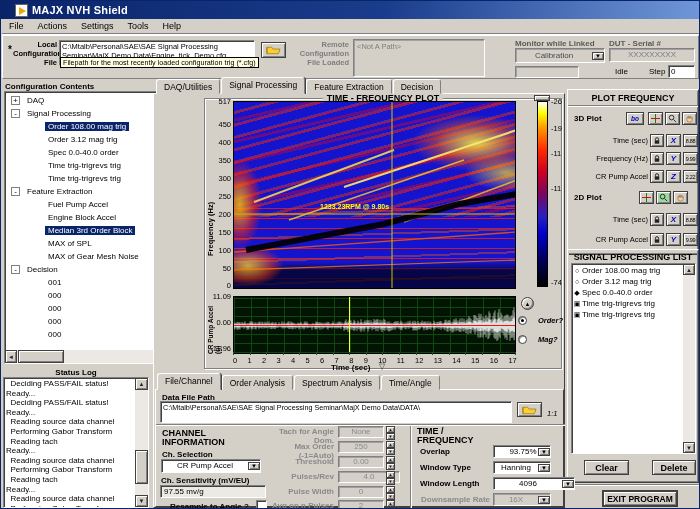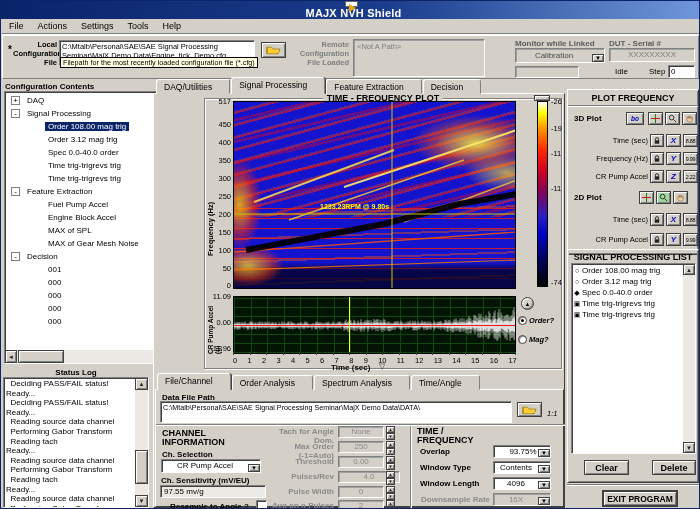--- a/index.html
+++ b/index.html
@@ -4,33 +4,33 @@
 <style>
   html,body{margin:0;padding:0;background:#3a6ea5;}
   *{box-sizing:border-box;font-family:"Liberation Sans",sans-serif;}
   #win{position:relative;width:700px;height:509px;background:#d4d0c8;border:1px solid #0a246a;overflow:hidden;}
   .abs{position:absolute;}
   .raised{border:1px solid;border-color:#ffffff #808080 #808080 #ffffff;}
   .raised2{border:1px solid;border-color:#ffffff #404040 #404040 #ffffff;box-shadow:inset 1px 1px 0 #d4d0c8, inset -1px -1px 0 #808080;}
   .field{background:#ffffff;border:1px solid;border-color:#808080 #ffffff #ffffff #808080;box-shadow:inset 1px 1px 0 #404040;}
   .dfield{background:#d4d0c8;border:1px solid;border-color:#808080 #ffffff #ffffff #808080;box-shadow:inset 1px 1px 0 #a0a0a0;}
   .btn{background:#d4d0c8;border:1px solid #404040;box-shadow:inset 1px 1px 0 #ffffff, inset -1px -1px 0 #808080;display:flex;align-items:center;justify-content:center;cursor:default;}
-  .titlebar{left:0;top:0;width:100%;height:18px;background:linear-gradient(90deg,#0a246a,#1a3c8c 55%,#6f96d8);display:flex;align-items:center;padding-left:3px;flex-direction:column;}
+  .titlebar{left:0;top:0;width:100%;height:18px;background:linear-gradient(90deg,#0a246a,#1a3c8c 55%,#6f96d8);display:flex;align-items:center;padding-left:14px;}
   .titlebar .ttl{color:#fff;font-size:11px;font-weight:bold;margin-left:4px;letter-spacing:.2px;}
   .appicon{width:13px;height:13px;background:#fff;border:1px solid #666;position:relative;}
   .appicon:before{content:"";position:absolute;left:3px;top:2px;border-left:7px solid #e8a80c;border-top:4px solid transparent;border-bottom:4px solid transparent;}
   .menubar{left:1px;top:18px;width:697px;height:15px;display:flex;align-items:center;font-size:9px;border-bottom:1px solid #808080;box-shadow:0 1px 0 #fff;}
   .menubar span{padding:1px 7px;}
   .smallb{font-size:7.5px;font-weight:bold;line-height:9px;}
   .gray{color:#7e7e7e;}
   .ticktext{font-size:7.5px;color:#000;}
   .rot{writing-mode:vertical-rl;transform:rotate(180deg);font-weight:bold;}
   
   .tabrow{display:flex;align-items:flex-end;height:16px;}
-  .tab{font-size:8.5px;padding:2px 17px 1px 7px;background:#d4d0c8;border:1px solid;border-color:#ffffff #808080 #d4d0c8 #ffffff;border-radius:3px 3px 0 0;margin-right:1px;position:relative;}
+  .tab{font-size:8.5px;padding:2px 7px 1px 7px;background:#d4d0c8;border:1px solid;border-color:#ffffff #808080 #d4d0c8 #ffffff;border-radius:3px 3px 0 0;margin-right:1px;position:relative;}
   .tab.active{padding-bottom:3px;z-index:5;border-bottom-color:#d4d0c8;box-shadow:1px 0 0 #404040;}
   .panelborder{background:#d4d0c8;border:1px solid;border-color:#ffffff #404040 #404040 #ffffff;}
   
   .trow{height:13px;display:flex;align-items:center;font-size:8px;white-space:nowrap;}
   .exp{width:9px;height:9px;border:1px solid #808080;background:#fff;font-size:8px;line-height:7px;text-align:center;margin:0 4px 0 6px;flex:0 0 auto;}
   .tlabel{padding:0 3px;}
   .trow.child .tlabel{margin-left:40px;}
   .trow.parent .tlabel{font-weight:normal;}
   .trow .sel{background:#0a246a;color:#fff;}
   .logline{font-size:8px;line-height:9.6px;white-space:pre;}
@@ -60,34 +60,34 @@
   .cbar{left:536px;top:100px;width:11px;height:186px;border:1px solid #000;background:linear-gradient(180deg,#ffffff 0%,#ffff00 6%,#ff9900 14%,#ff2a00 26%,#cc0022 38%,#7a0560 50%,#2a20c0 62%,#0000c8 72%,#000060 85%,#000000 100%);}
   
   .wave{left:232px;top:295px;width:283px;height:58px;background:#041404;border:1px solid #000;overflow:hidden;
      background-image:repeating-linear-gradient(90deg,#0b4a0b 0 1px,transparent 1px 16.6px),repeating-linear-gradient(0deg,#0b4a0b 0 1px,transparent 1px 9px);}
   .redline{position:absolute;left:0;top:28px;width:100%;height:1px;background:#ff1010;}
   .ycursor{position:absolute;left:115px;top:0;width:1px;height:100%;background:#ffff30;}
   .xticks{left:232px;top:355px;width:284px;display:flex;justify-content:space-between;font-size:7.5px;}
   .tickstrip{left:232px;top:351px;width:284px;height:3px;background:repeating-linear-gradient(90deg,#404040 0 1px,transparent 1px 16.6px);}
   .radio{width:9px;height:9px;border-radius:50%;background:#fff;border:1px solid #404040;box-shadow:inset 1px 1px 0 #9a9a9a;position:relative;flex:0 0 auto;}
   .radio.on:before{content:"";position:absolute;left:2px;top:2px;width:3px;height:3px;border-radius:50%;background:#000;}
-  .rlabel{font-size:7.5px;font-weight:bold;font-style:italic;margin-left:2px;}
+  .rlabel{font-size:7.5px;font-weight:bold;font-style:italic;margin-left:11px;}
   
   .ptitle{font-weight:bold;font-size:9px;text-align:center;}
   .pcrow{position:absolute;height:13px;display:flex;align-items:center;}
   .pclabel{font-size:7.5px;text-align:right;}
   .tinybtn{width:15px;height:13px;font-size:6px;}
   .autotxt{font-size:5.5px;letter-spacing:-.3px;}
   .bluelet{color:#0000bb;font-weight:bold;font-size:8px;font-style:italic;}
   .lditem{font-size:8px;line-height:11px;display:flex;align-items:center;white-space:nowrap;}
   .lditem .g{width:10px;text-align:center;font-size:7px;flex:0 0 auto;}
   
   .dimlabel{color:#8a8a8a;font-weight:bold;font-size:8px;text-align:right;}
   .blabel{color:#000;font-weight:bold;font-size:8px;text-align:left;}
-  .ring{display:flex;align-items:flex-end;}
+  .ring{display:flex;align-items:center;}
   .ring .val{flex:1;text-align:center;font-size:8px;line-height:12px;overflow:hidden;white-space:nowrap;}
   .darr{width:12px;font-size:6px;}
   .spin{width:9px;display:flex;flex-direction:column;}
   .spin .sbb{flex:1;font-size:4.5px;}
   .tooltip{background:#ffffe1;border:1px solid #000;font-size:7.2px;line-height:9px;padding:0 2px;white-space:nowrap;z-index:30;}
   .hdr9{font-weight:bold;font-size:9px;line-height:9px;}
   svg{display:block;}
 </style>
 </head>
 <body>
@@ -111,21 +111,21 @@
     <span class="abs" style="left:5px;top:8px;font-size:10px;font-weight:bold;">*</span>
     <div class="abs smallb" style="left:10px;top:4px;width:44px;text-align:right;">
       <div>Local</div>
       <div>Configuration</div>
       <div>File</div>
     </div>
     <div class="abs field" style="left:56px;top:4px;width:196px;height:26px;font-size:7.5px;line-height:9px;padding:1px 2px;white-space:nowrap;overflow:hidden;">
       <div>C:\Mtalb\Personal\SAE\SAE Signal Processing</div>
       <div>Seminar\MajX Demo Data\Engine_tick_Demo.cfg</div>
     </div>
-    <div class="abs tooltip" style="left:57px;top:21px;">Filepath for the most recently loaded configuration file (*.cfg)</div>
+    <div class="abs tooltip" style="left:57px;top:21px;">Filepath for the most recently loaded configuration trig (*.cfg)</div>
     <div class="abs btn" style="left:258px;top:6px;width:25px;height:16px;">
       <svg width="15" height="10" viewBox="0 0 16 10">
           <path d="M1 2 h5 l1.5 2 H15 L13 9 H1z" fill="#ffcc33" stroke="#8a6d00" stroke-width="0.7"></path>
           <path d="M1 2 v7" stroke="#8a6d00" stroke-width="0.7"></path>
         </svg>
     </div>
     <div class="abs smallb gray" style="left:288px;top:4px;width:58px;text-align:right;">
       <div>Remote</div>
       <div>Configuration</div>
       <div>File Loaded</div>
@@ -178,20 +178,23 @@
         </div>
       <div class="trow parent">
           <span class="exp">-</span>
           <span class="tlabel">Feature Extraction</span>
         </div>
       <div class="trow child">
           <span class="tlabel">Fuel Pump Accel</span>
         </div>
       <div class="trow child">
           <span class="tlabel">Engine Block Accel</span>
+        </div>
+      <div class="trow child">
+          <span class="tlabel sel">Median 3rd Order Block</span>
         </div>
       <div class="trow child">
           <span class="tlabel">MAX of SPL</span>
         </div>
       <div class="trow child">
           <span class="tlabel">MAX of Gear Mesh Noise</span>
         </div>
       <div class="trow parent">
           <span class="exp">-</span>
           <span class="tlabel">Decision</span>
@@ -601,26 +604,26 @@
     </div>
 
     <div class="abs blabel" style="left:264px;top:57px;width:70px;">Overlap</div>
     <div class="abs ring field" style="left:337px;top:55px;width:58px;height:13px;padding-left:14px;">
         <span class="val" style="line-height:11px;">93.75%</span>
         <span class="btn darr">▼</span>
       </div>
 
     <div class="abs blabel" style="left:264px;top:73px;width:70px;">Window Type</div>
     <div class="abs ring field" style="left:337px;top:71px;width:58px;height:13px;">
-        <span class="val" style="line-height:11px;">Contents</span>
+        <span class="val" style="line-height:11px;">Hanning</span>
         <span class="btn darr">▼</span>
       </div>
 
     <div class="abs blabel" style="left:264px;top:89px;width:70px;">Window Length</div>
-    <div class="abs ring field" style="left:337px;top:87px;width:58px;height:13px;">
+    <div class="abs ring field" style="left:337px;top:87px;width:82px;height:13px;">
         <span class="val" style="line-height:11px;">4096</span>
         <span class="btn darr">▼</span>
       </div>
 
     <div class="abs dimlabel" style="left:264px;top:105px;width:70px;">Downsample Rate</div>
     <div class="abs ring dfield" style="left:337px;top:103px;width:58px;height:13px;">
         <span class="val" style="line-height:11px;color:#8a8a8a;">16X</span>
         <span class="btn darr">▼</span>
       </div>
   </div>

